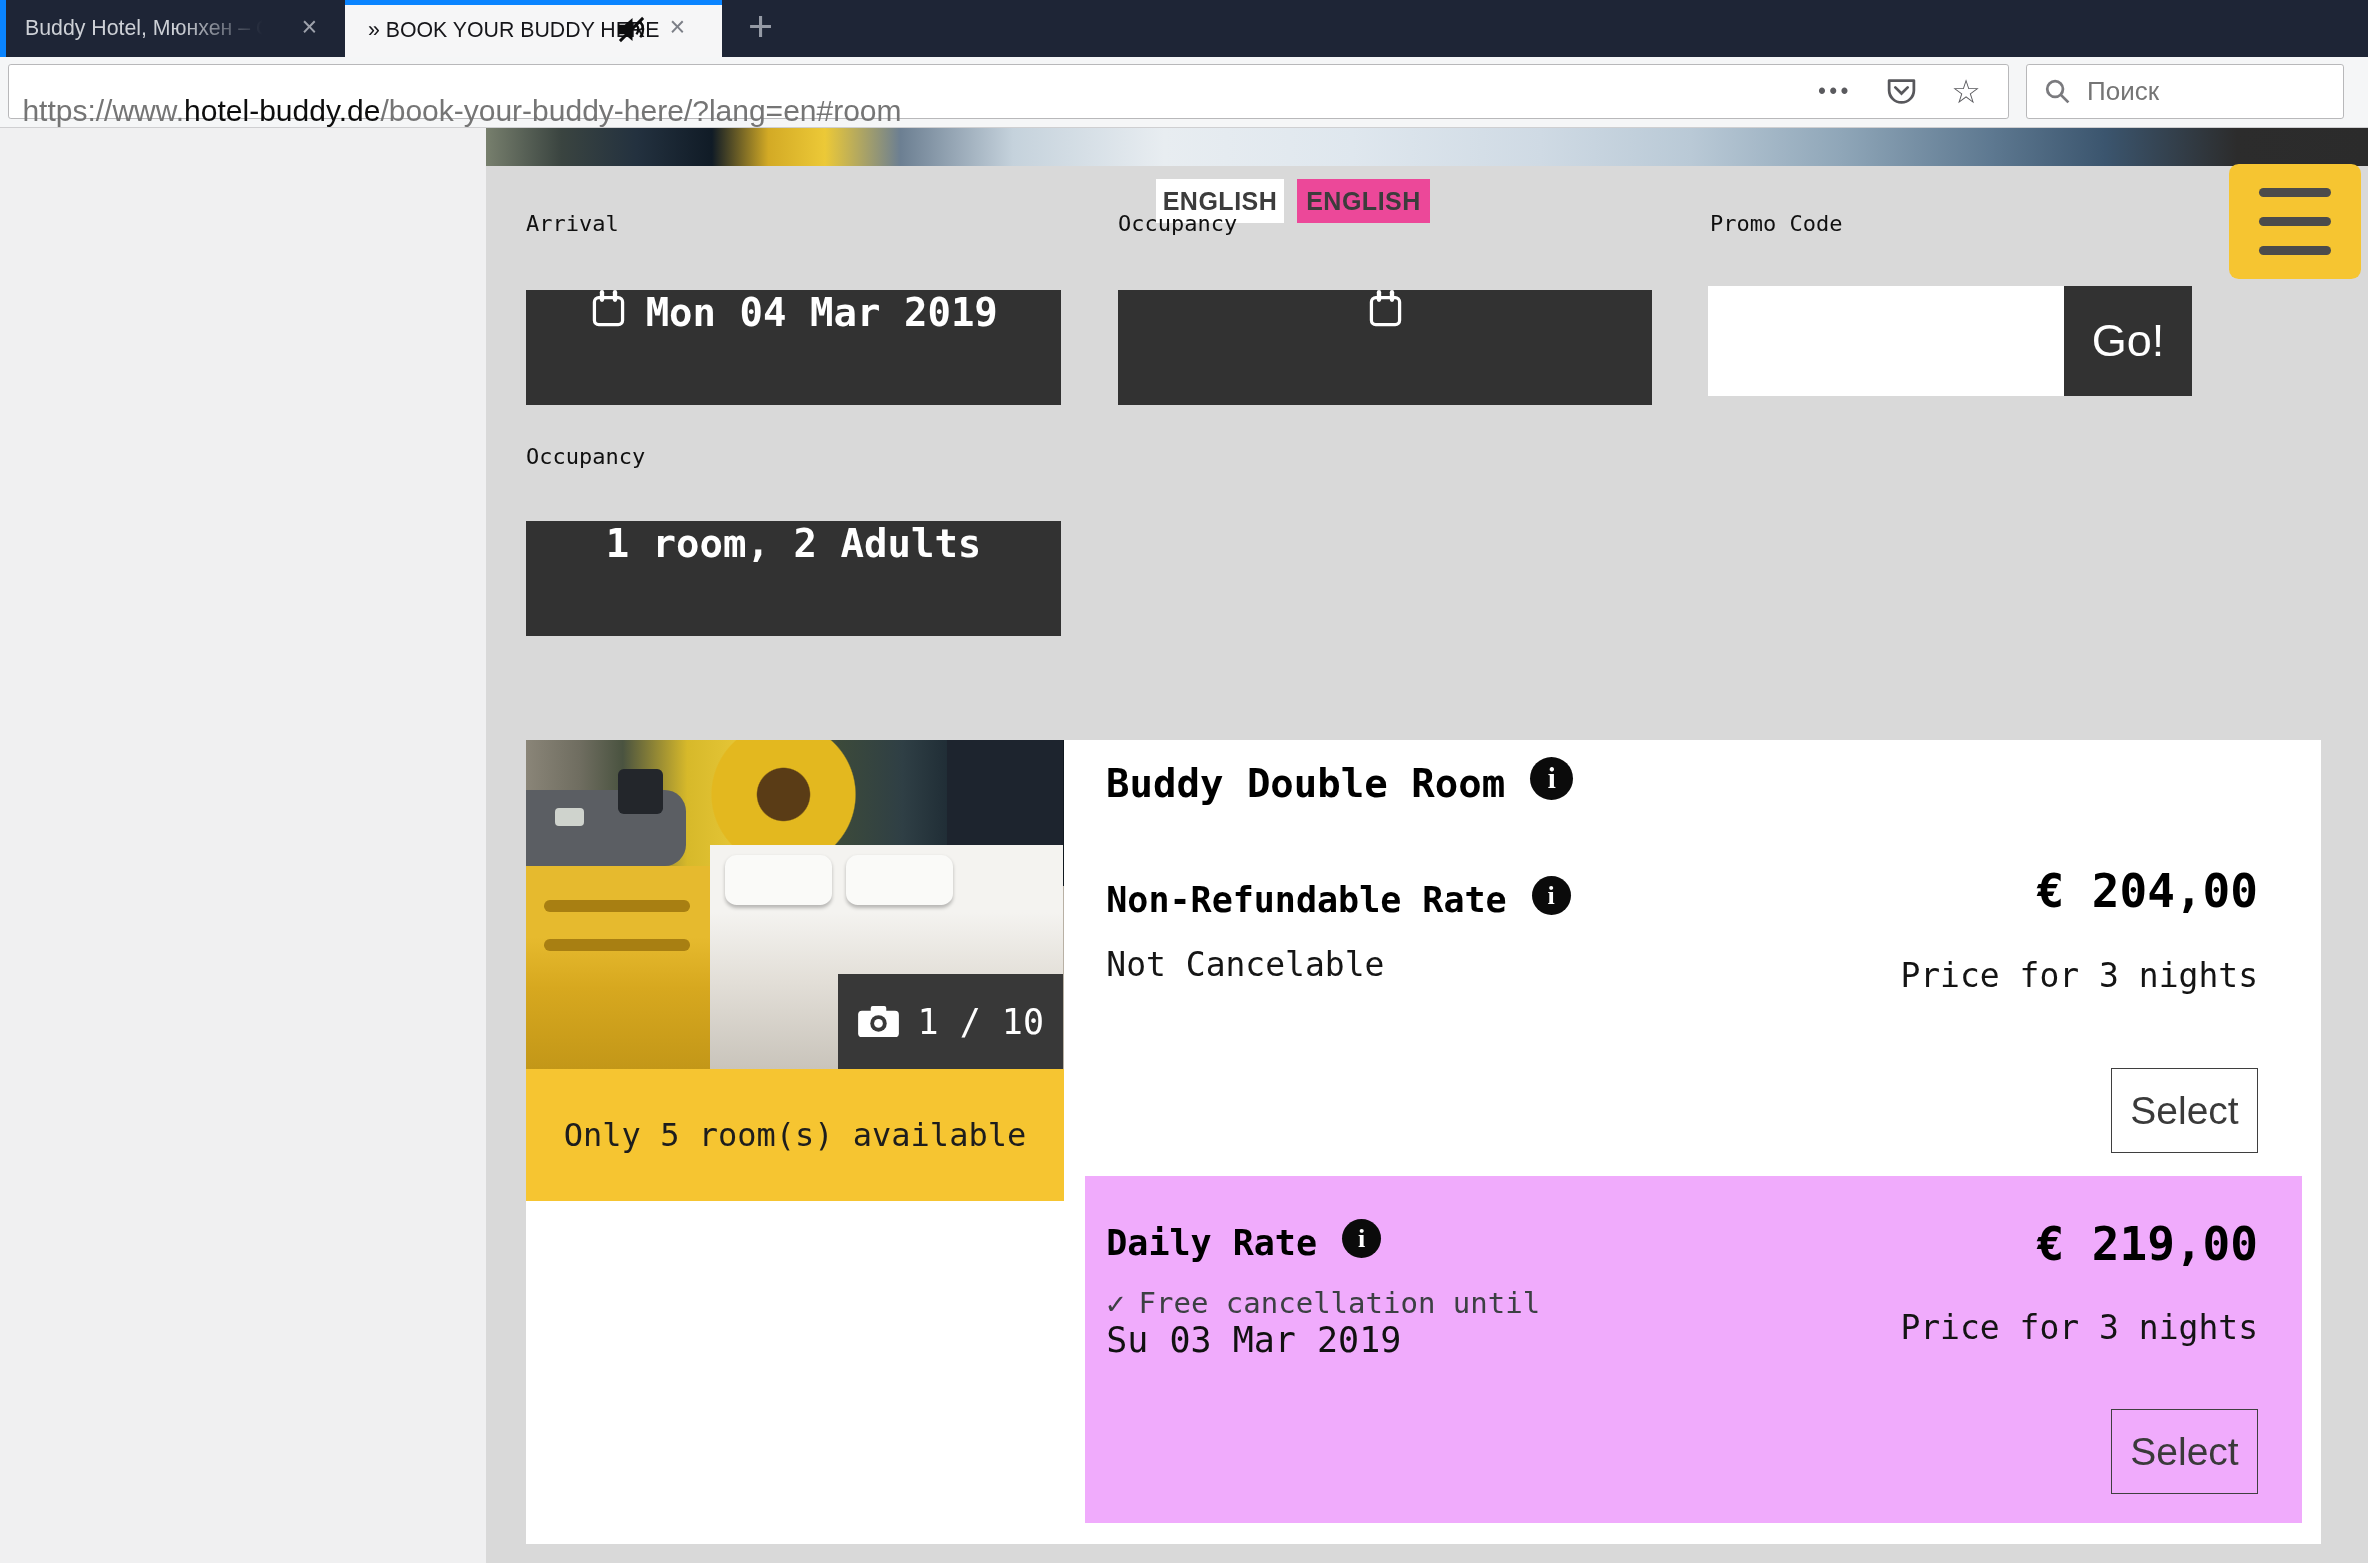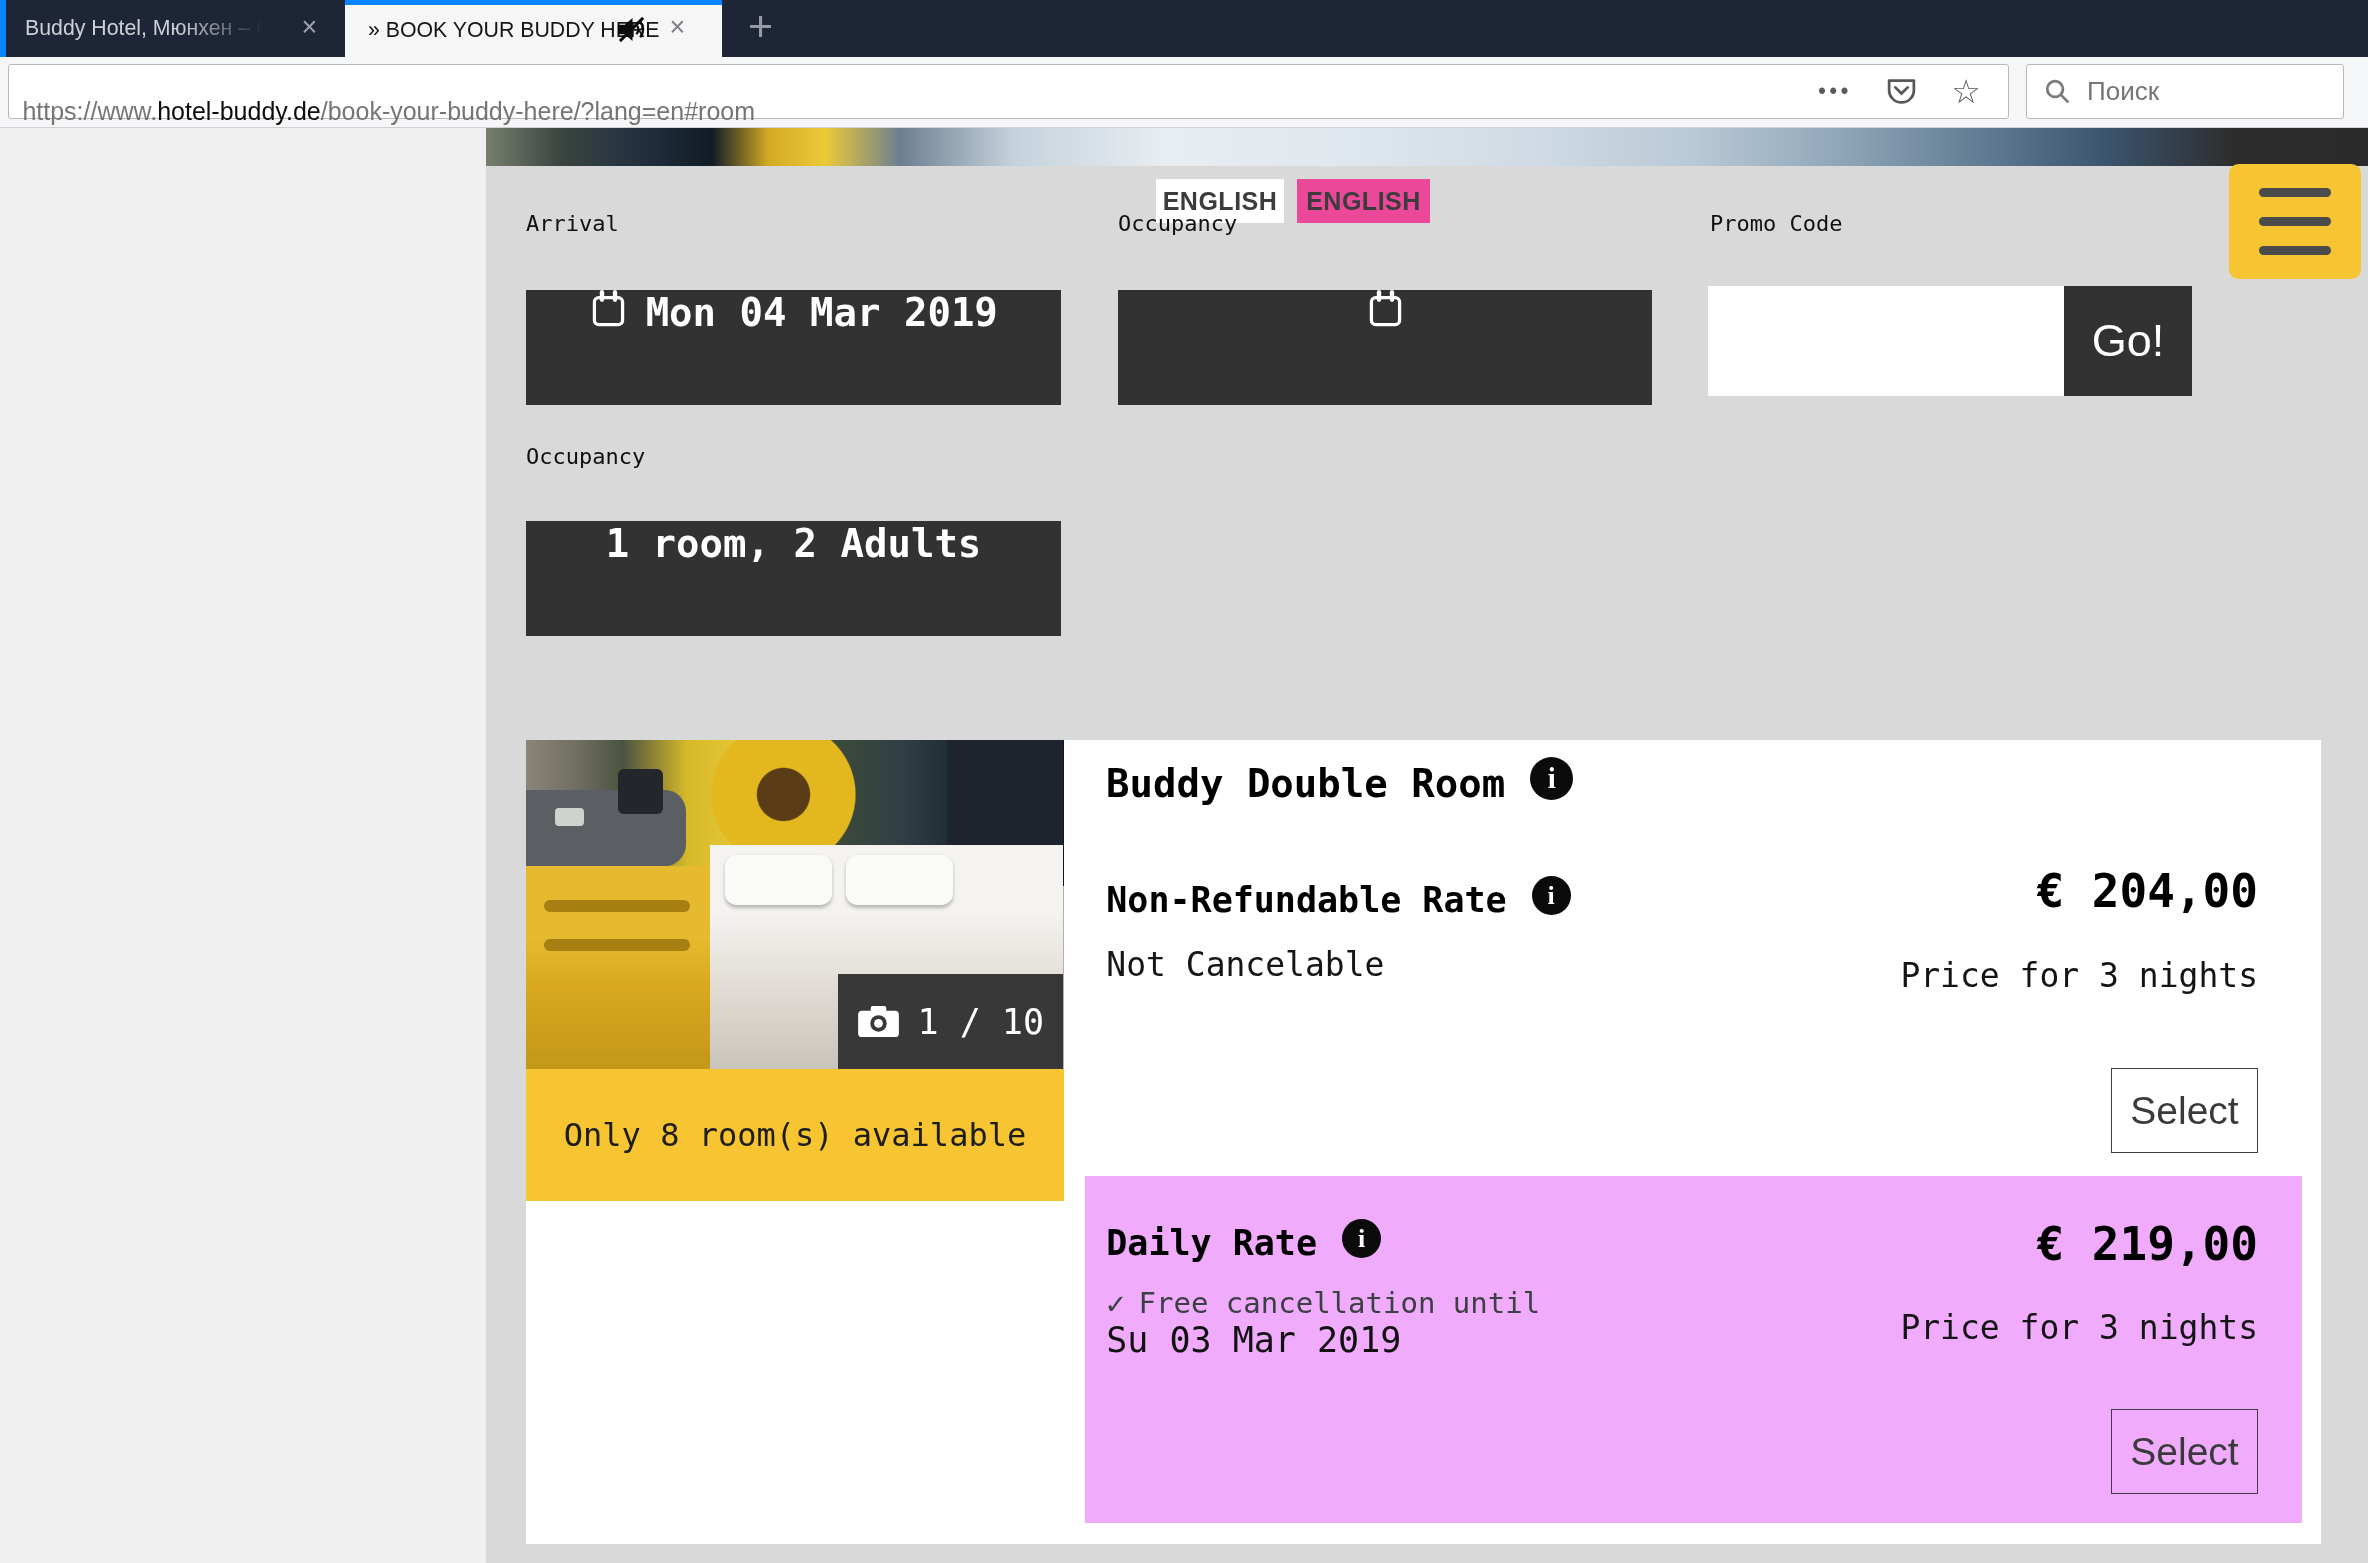--- a/index.html
+++ b/index.html
@@ -21,21 +21,21 @@
   .tab2-accent{left:0;top:0;width:377px;height:4.9px;background:#0a84ff;}
   .tab2-title{left:23px;top:0;height:57px;line-height:61px;font-size:21.3px;color:#16161a;white-space:nowrap;}
   .tab2 .tab-close{color:#7c7f87;}
   .newtab{left:736px;top:0;width:49px;height:57px;line-height:53px;font-size:43px;font-weight:200;
           color:#959aa5;text-align:center;}
 
   .toolbar{left:0;top:57px;width:2369px;height:71px;background:#f5f6f7;
            border-bottom:1px solid #cfcfd1;box-sizing:border-box;}
   .urlbar{left:7.8px;top:6.8px;width:2001px;height:55px;background:#fff;border:1px solid #b8b8ba;
           border-radius:2.9px;box-sizing:border-box;display:flex;align-items:center;}
-  .urltext{padding-left:13.6px;font-size:25px;white-space:nowrap;color:#757575;margin-top:40px;}
+  .urltext{padding-left:13.6px;font-size:30px;white-space:nowrap;color:#757575;margin-top:40px;}
   .urltext .dom{color:#0d0d0d;}
   .pageactions{margin-left:auto;display:flex;align-items:center;gap:33px;padding-right:27px;}
   .dots{font-size:21.3px;letter-spacing:3.9px;color:#5a5a5e;font-weight:700;}
   .star{font-size:33px;color:#5a5a5e;line-height:29px;}
   .searchbar{left:2026px;top:6.8px;width:318px;height:55px;background:#fff;border:1px solid #b8b8ba;
              border-radius:2.9px;box-sizing:border-box;display:flex;align-items:center;gap:13.6px;padding-left:15.5px;}
   .searchbar input{border:none;outline:none;font-size:26px;color:#555;width:223px;background:transparent;
                    font-family:"Liberation Sans",sans-serif;}
   .searchbar input::placeholder{color:#757575;}
 
@@ -219,21 +219,21 @@
           <svg width="43" height="33" viewBox="0 0 44 34">
             <rect x="14" y="1" width="16" height="9" rx="2" fill="#fff"></rect>
             <rect x="1" y="6" width="42" height="27" rx="4" fill="#fff"></rect>
             <circle cx="22" cy="19" r="8.5" fill="#383838"></circle>
             <circle cx="22" cy="19" r="4.5" fill="#fff"></circle>
           </svg>
           <span>1 / 10</span>
         </div>
       </div>
 
-      <div class="abs banner mono">Only 8 room(s) available</div>
+      <div class="abs banner mono">Only 5 room(s) available</div>
 
       <div class="abs titlerow mono">
         <span>Buddy Double Room</span>
         <span class="info">i</span>
       </div>
 
       <div class="abs raterow row1">
         <div class="abs rname mono" style="top:24px;">
           <span>Non-Refundable Rate</span>
           <span class="info small">i</span>

